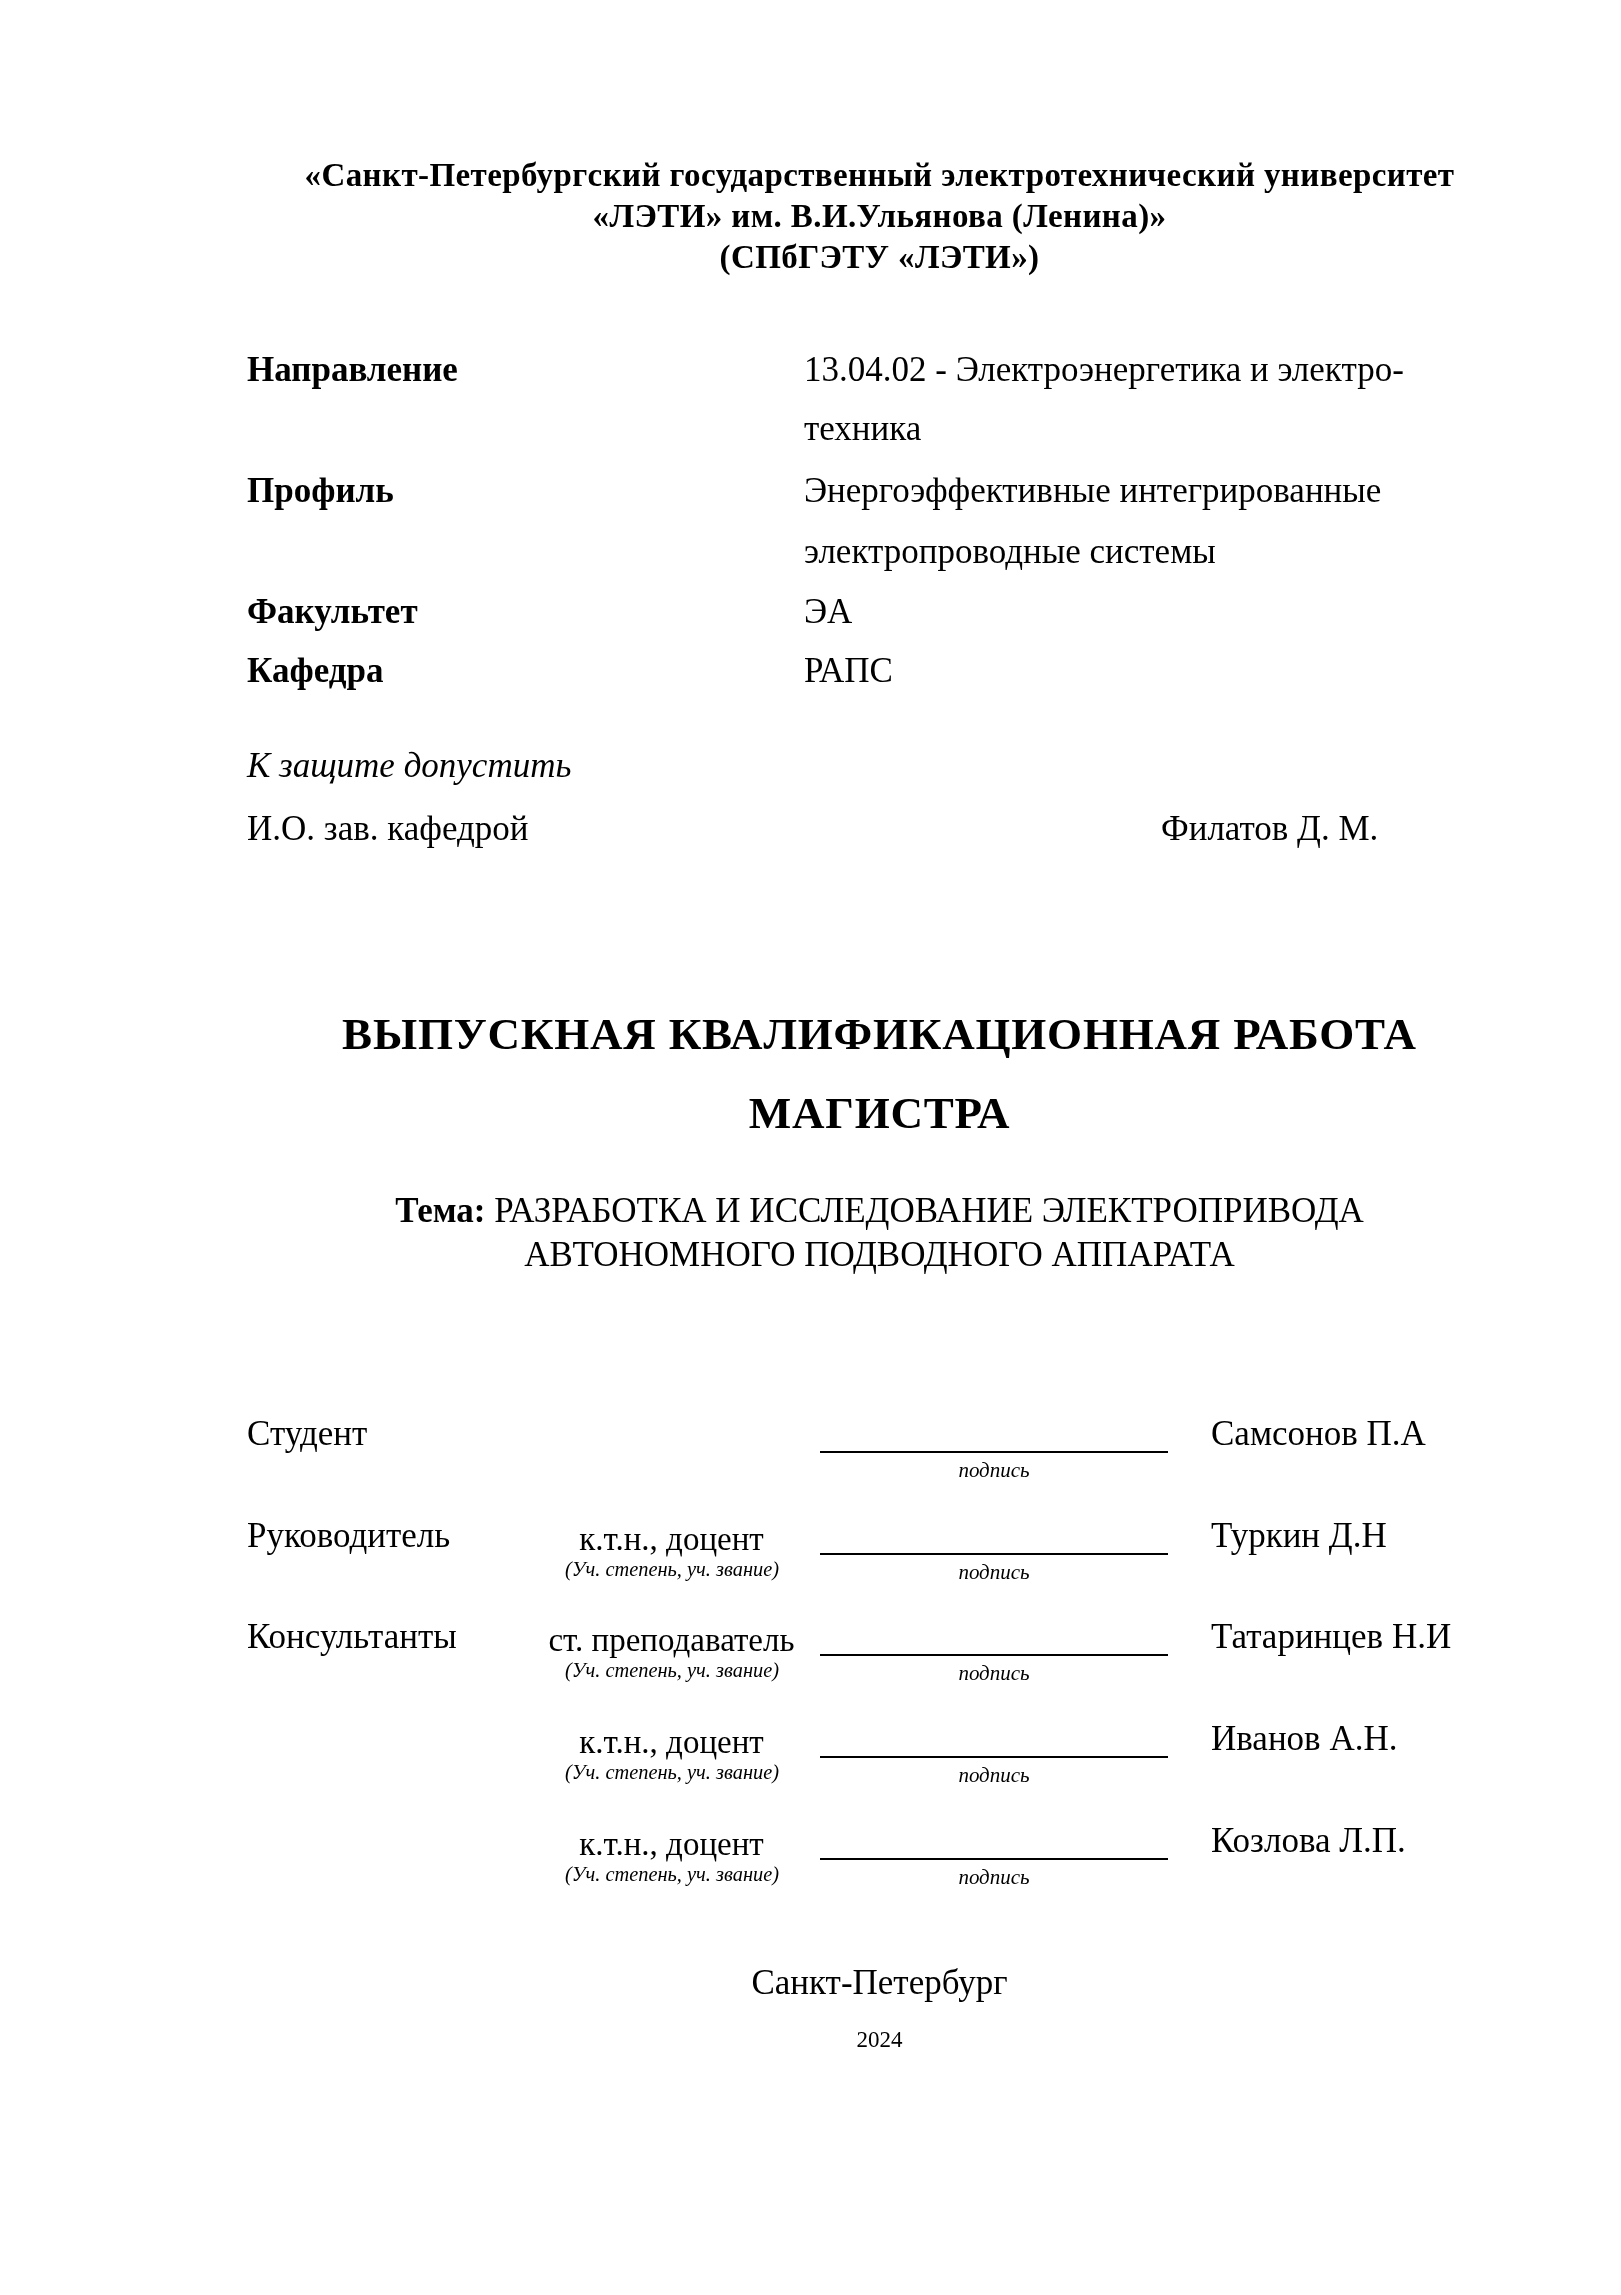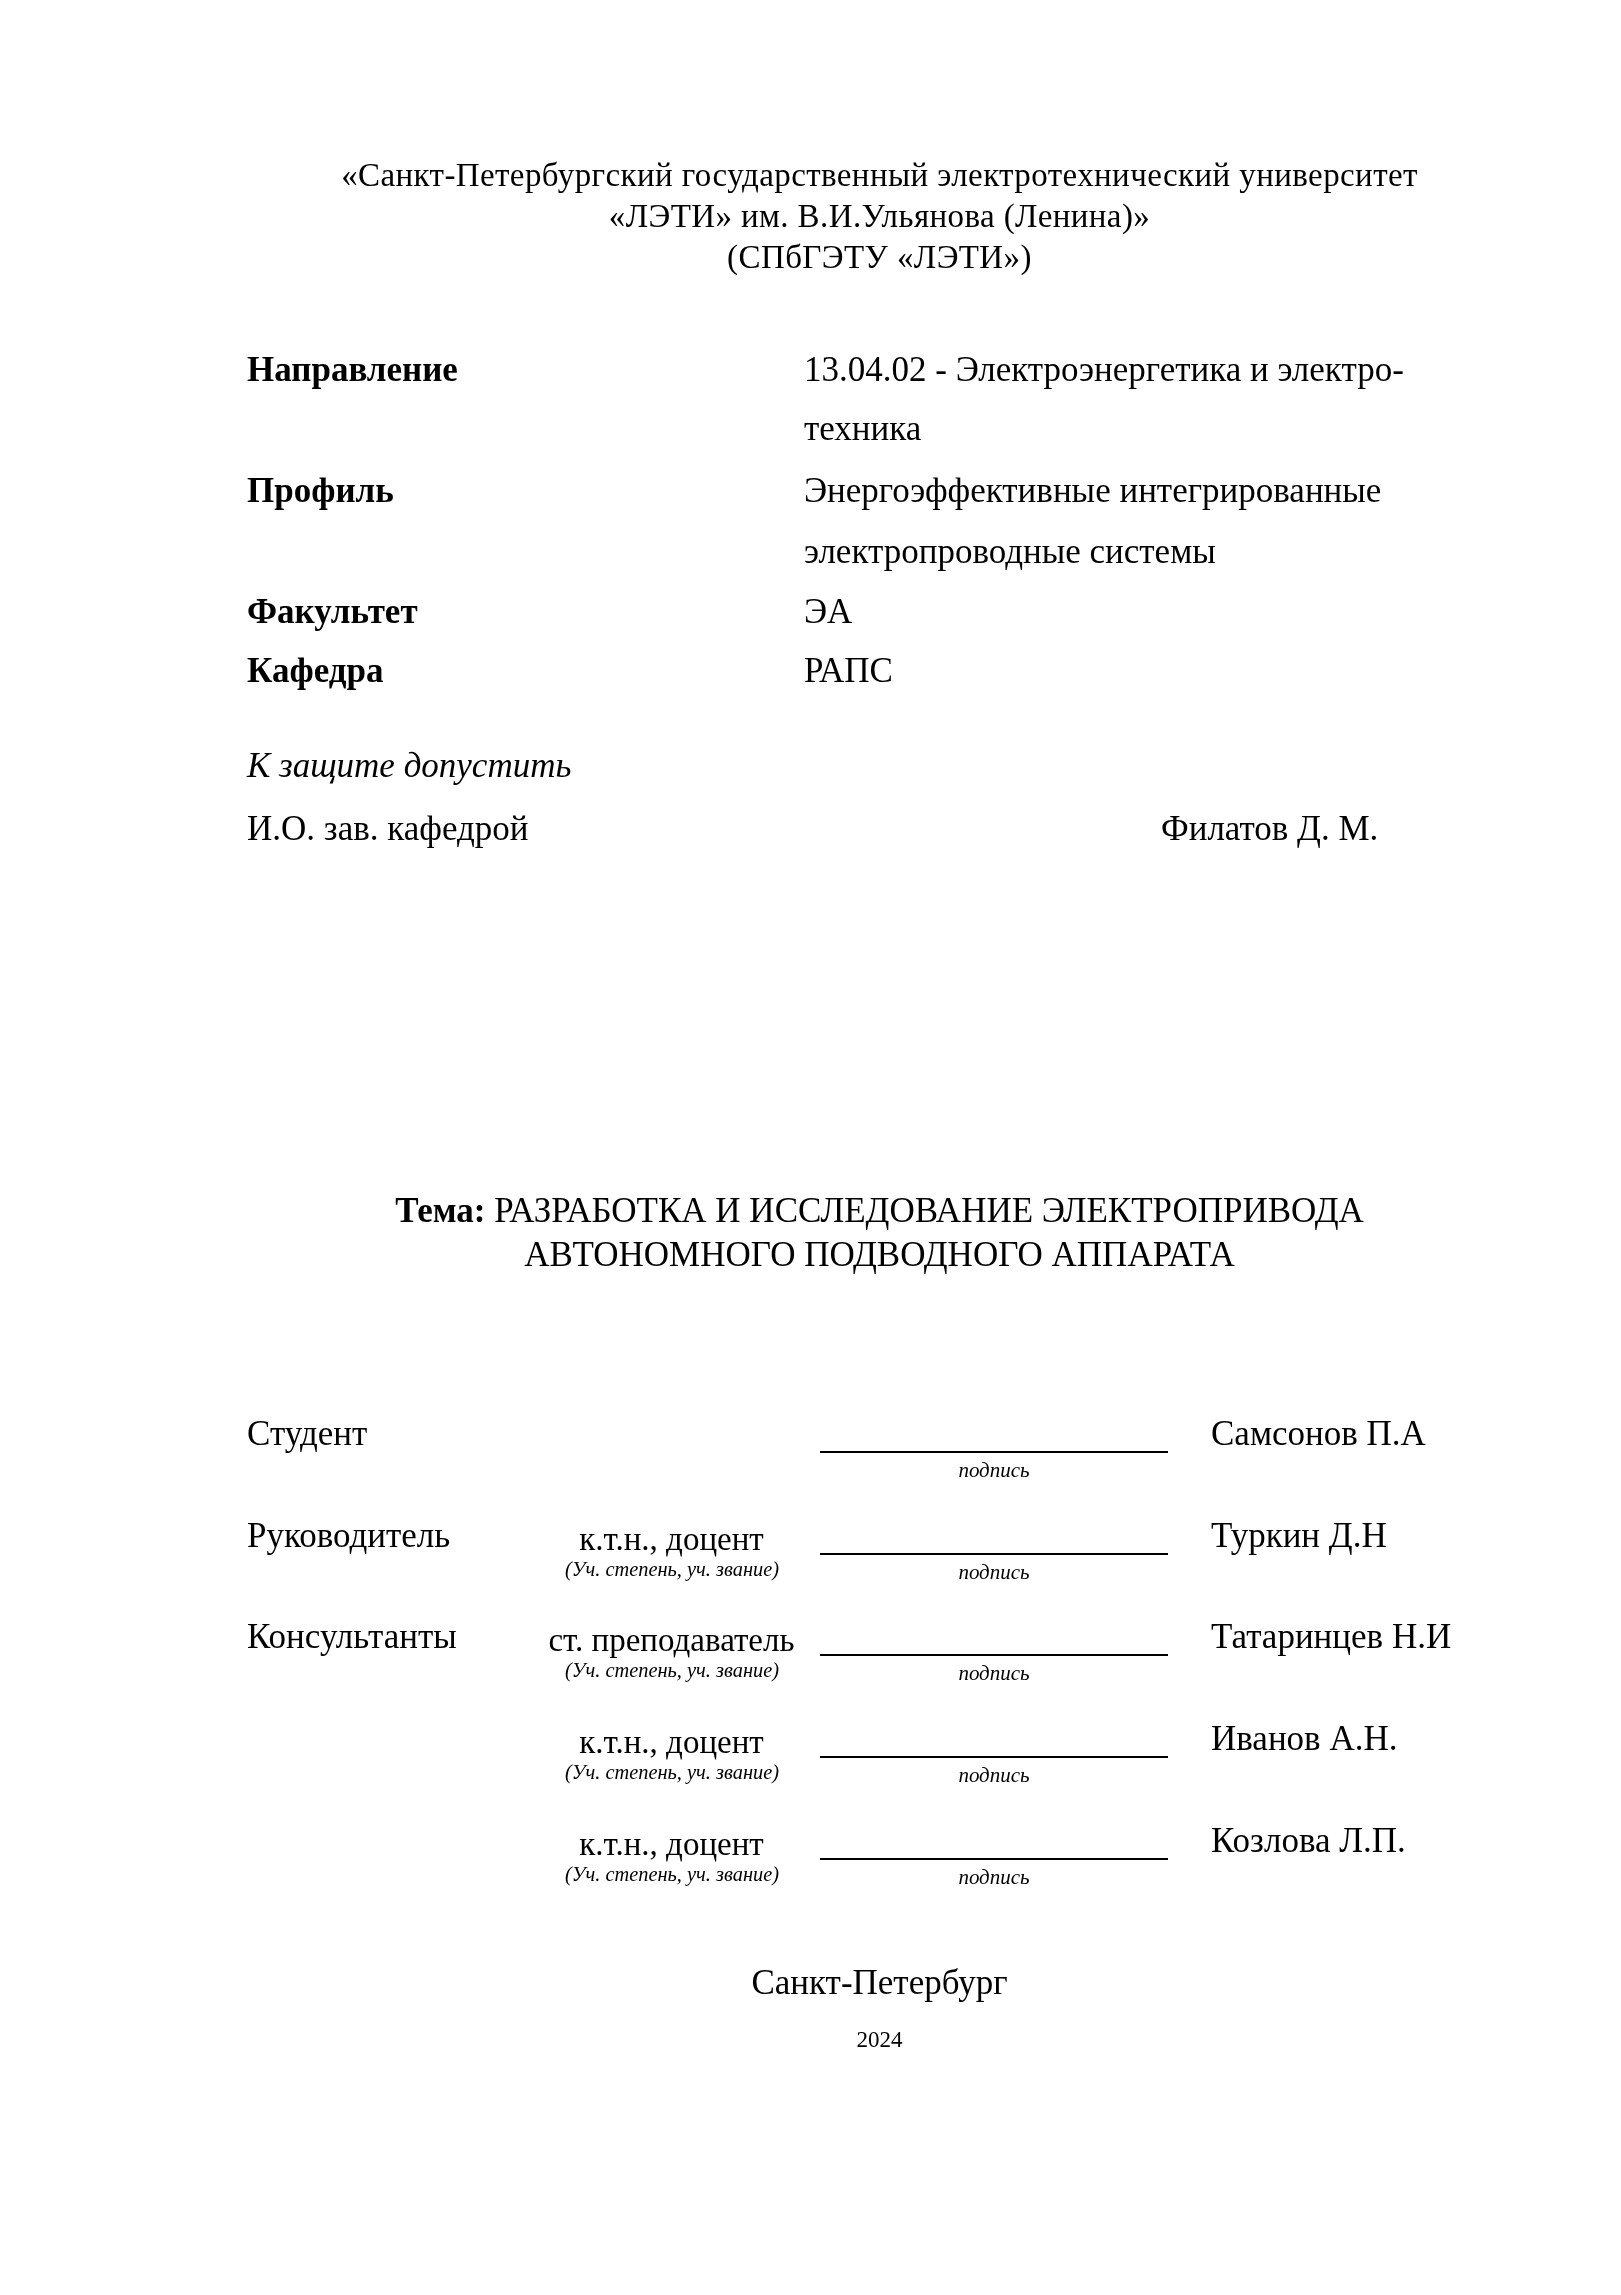--- a/index.html
+++ b/index.html
@@ -11,21 +11,21 @@
     color: #000000;
     font-family: "Liberation Serif", "DejaVu Serif", serif;
     overflow: hidden;
   }
   
   .band { position: absolute; left: 247px; width: 1265px; }
 
   .uni-header {
     top: 155px;
     text-align: center;
-    font-weight: normal;
+    font-weight: bold;
     font-size: 33px;
     line-height: 41px;
     letter-spacing: 0.4px;
   }
 
   .req-row { position: absolute; left: 247px; width: 1265px; height: 61px; font-size: 35px; line-height: 1; white-space: nowrap; }
   .req-label { position: absolute; left: 0; top: 0; font-weight: bold; }
   .req-value { position: absolute; left: 557px; top: 0; }
 
   .approval-note { top: 748px; font-style: italic; font-size: 35px; line-height: 1; }
@@ -95,20 +95,24 @@
     <span class="req-label">Кафедра</span>
     <span class="req-value">РАПС</span>
   </div>
 
   <div class="band approval-note">К защите допустить</div>
   <div class="band approval-row">
     <span class="approval-position">И.О. зав. кафедрой</span>
     <span class="approval-name">Филатов Д. М.</span>
   </div>
 
+  <div class="band thesis-title">
+    <div>ВЫПУСКНАЯ КВАЛИФИКАЦИОННАЯ РАБОТА</div>
+    <div>МАГИСТРА</div>
+  </div>
 
   <div class="band topic">
     <div><b>Тема:</b> <span>РАЗРАБОТКА И ИССЛЕДОВАНИЕ ЭЛЕКТРОПРИВОДА</span></div>
     <div>АВТОНОМНОГО ПОДВОДНОГО АППАРАТА</div>
   </div>
 
   <div class="sig-row" style="top:1416px">
     <span class="sig-role">Студент</span>
     <span class="sig-line"></span>
     <span class="sig-hint">подпись</span>

